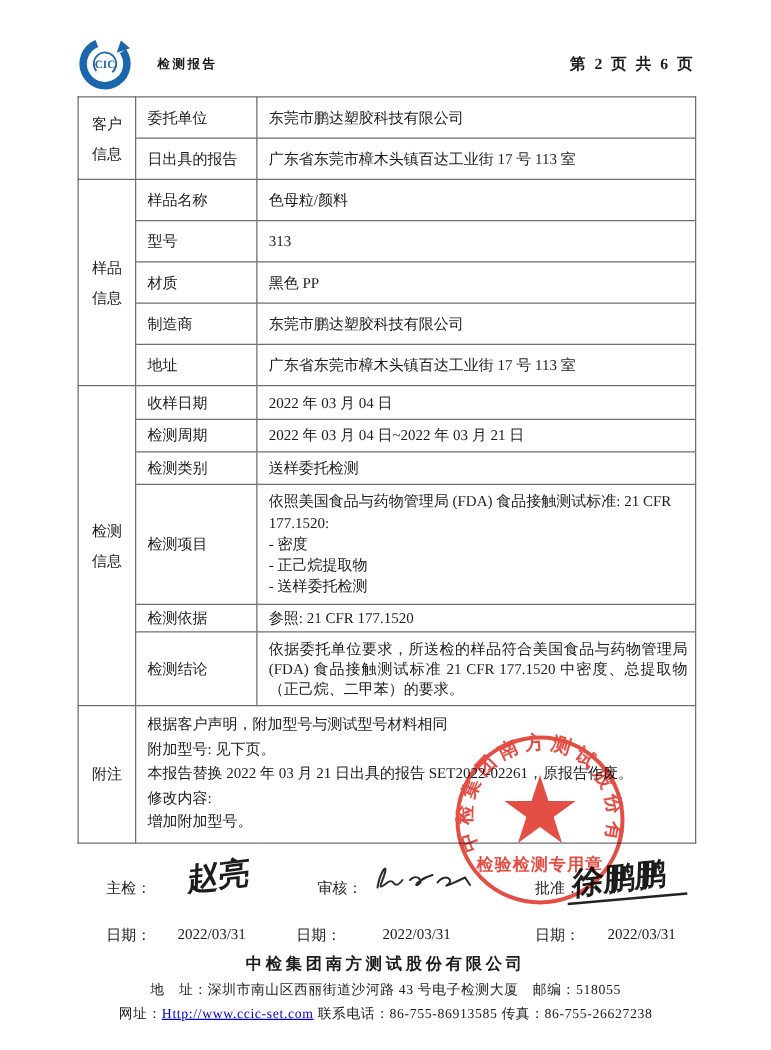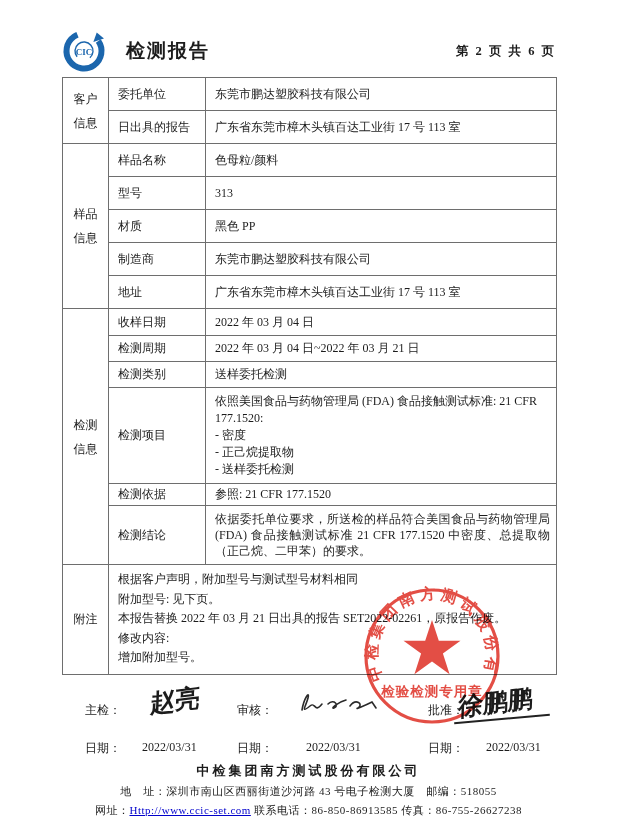--- a/index.html
+++ b/index.html
@@ -3,21 +3,21 @@
 <meta charset="utf-8">
 <style>
   html,body{margin:0;padding:0;background:#fff;}
   .page{
     position:relative;width:617px;height:840px;background:#fff;overflow:hidden;
     font-family:"Liberation Serif","DejaVu Serif",serif;color:#1c1c1c;
   }
   
   .hdr{position:absolute;top:28px;left:62px;width:494px;height:46px;display:flex;align-items:center;}
   .logo{width:44px;height:44px;flex:0 0 44px;}
-  .hdr-title{font-size:19px;font-weight:bold;margin-left:20px;letter-spacing:2px;}
+  .hdr-title{font-size:10px;font-weight:bold;margin-left:20px;letter-spacing:2px;}
   .hdr-no{font-size:12.5px;font-weight:bold;margin-left:46px;white-space:nowrap;}
   .hdr-page{font-size:12.5px;font-weight:bold;margin-left:auto;letter-spacing:2px;white-space:nowrap;}
   
   table.rpt{position:absolute;top:77px;left:62px;width:494px;border-collapse:collapse;table-layout:fixed;font-size:12px;padding-left:43px;}
   table.rpt td{border:1px solid #6e6e6e;vertical-align:middle;word-break:break-word;}
   col.c1{width:46px;} col.c2{width:97px;} col.c3{width:351px;}
   td.sec{text-align:center;padding:0;}
   td.sec div{line-height:24px;}
   td.fld{padding:2px 4px 2px 9px;}
   td.val{padding:2px 6px 2px 9px;}
@@ -153,21 +153,21 @@
           <div>增加附加型号。</div>
         </td>
       </tr>
     </tbody>
   </table>
 
   <div class="sigzone">
     <div class="sig-label" style="left:23px;">主检：</div>
     <div class="sig-name" style="left:88px;top:-2px;">赵亮</div>
 
-    <div class="sig-label" style="left:175px;">审核：</div>
+    <div class="sig-label" style="left:192px;">审核：</div>
     <svg style="position:absolute;left:232px;top:-2px;" width="88" height="38" viewBox="0 0 88 38">
       <path d="M8,26 C10,14 16,6 14,14 C12,22 6,30 16,22 C22,17 20,30 28,20 M34,20 C40,14 46,22 40,24 C36,25 44,18 52,16 M56,22 C62,14 70,20 64,24 C60,26 70,22 78,18 L82,24" fill="none" stroke="#2a2a2a" stroke-width="1.6" stroke-linecap="round"></path>
     </svg>
 
     <div class="sig-label" style="left:366px;">批准：</div>
     <div class="sig-name" style="left:396px;top:0px;">徐鹏鹏</div>
     <div class="sig-underline" style="left:392px;top:32px;width:96px;"></div>
   </div>
 
   <div class="daterow">
@@ -187,16 +187,16 @@
         <textPath href="#ringPath" startOffset="0" textLength="276">中检集团南方测试股份有限公司</textPath>
       </text>
       <polygon points="77,40 83.8,60.7 105.5,60.7 87.9,73.6 94.6,94.3 77,81.5 59.4,94.3 66.1,73.6 48.5,60.7 70.2,60.7" fill="#df352b"></polygon>
       <text x="77" y="116" text-anchor="middle" font-size="13.5" font-weight="bold" fill="#df352b" font-family="Liberation Serif, serif" letter-spacing="1">检验检测专用章</text>
     </svg>
   </div>
 
   <div class="ftr">
     <div class="ftr-company">中检集团南方测试股份有限公司</div>
     <div class="ftr-line">地　址：深圳市南山区西丽街道沙河路 43 号电子检测大厦　邮编：518055</div>
-    <div class="ftr-line"><span>网址：</span><span class="ftr-link">Http://www.ccic-set.com</span><span> </span><span>联系电话：86-850-86913585 传真：86-755-26627238</span></div>
+    <div class="ftr-line"><span>网址：</span><span class="ftr-link">Http://www.ccic-set.com</span><span> </span><span>联系电话：86-755-86913585 传真：86-755-26627238</span></div>
   </div>
 
 </div>
 
 </body></html>

